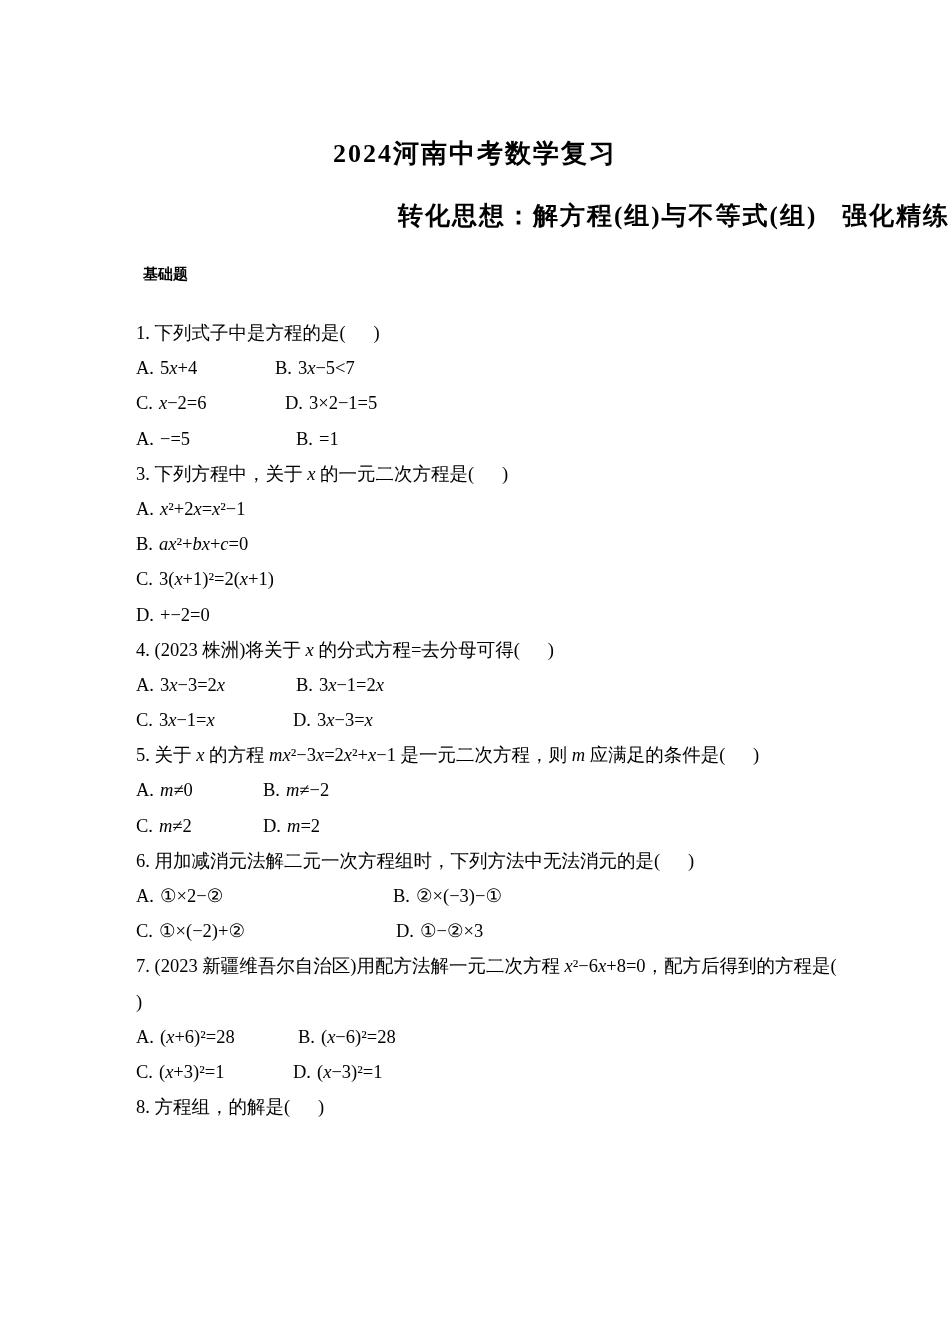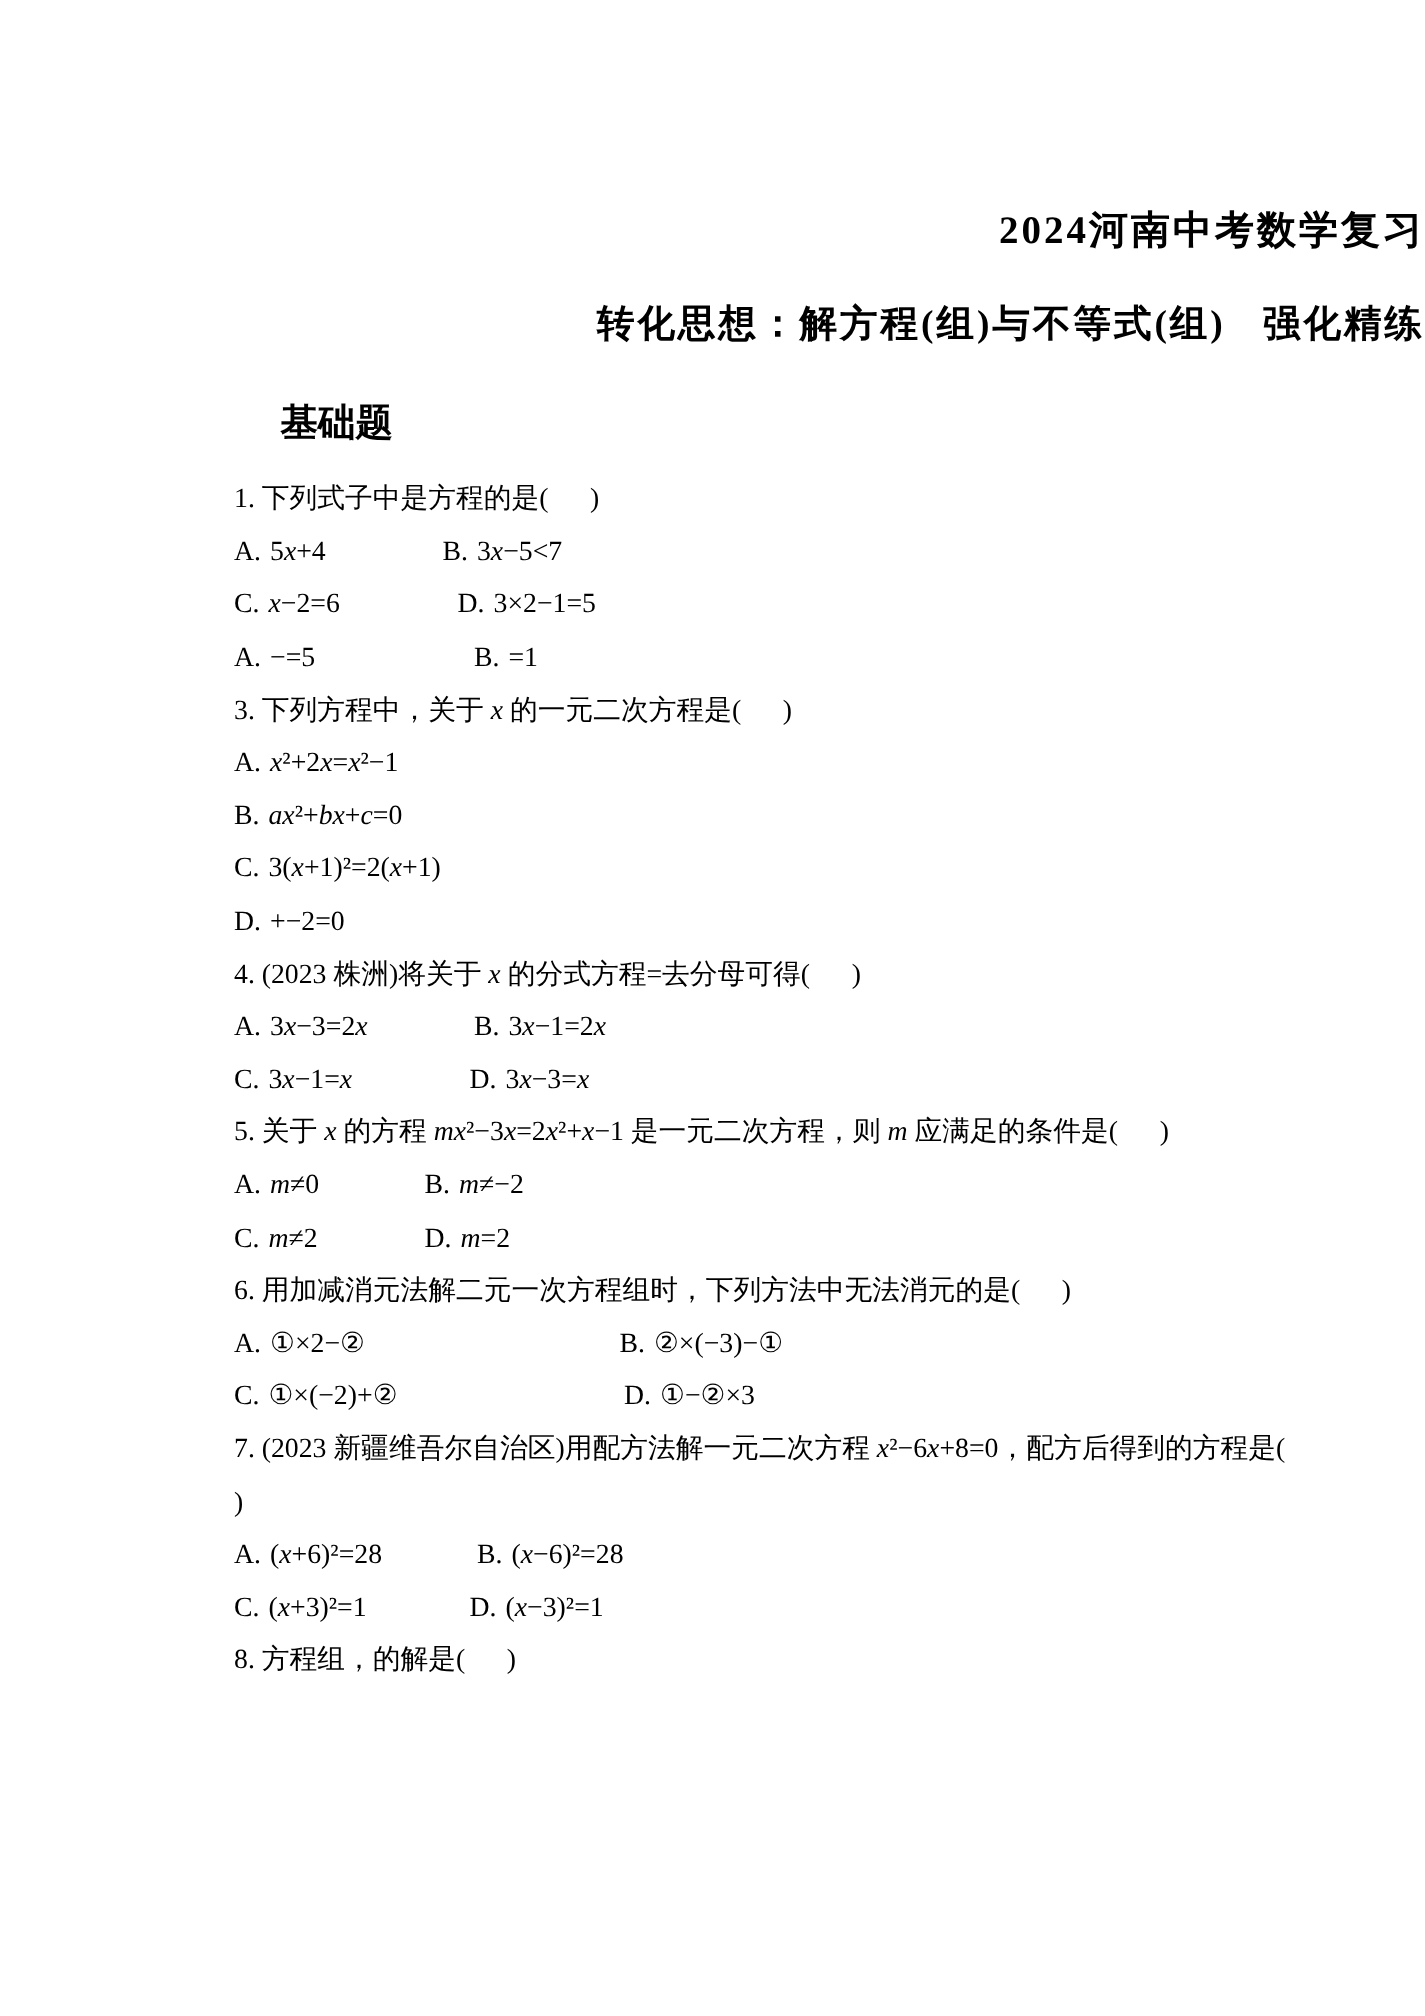--- a/index.html
+++ b/index.html
@@ -4,36 +4,35 @@
 <style>
   html, body { margin: 0; padding: 0; }
   body {
     width: 950px; height: 1344px;
     background: #ffffff; color: #000000;
     font-family: "Liberation Serif", "DejaVu Serif", serif;
     position: relative; overflow: hidden;
   }
   .doc-title {
     position: absolute; top: 136px; left: 0; width: 950px;
-    text-align: right; font-size: 26px; font-weight: bold;
+    text-align: center; font-size: 26px; font-weight: bold;
     letter-spacing: 2px; white-space: nowrap;
   }
   .doc-subtitle {
     position: absolute; top: 199px; left: 0; width: 950px;
     text-align: right; font-size: 25px; font-weight: bold;
     letter-spacing: 2px; white-space: nowrap;
   }
   .section-heading {
     position: absolute; top: 265px; left: 143px;
-    font-size: 25px; font-weight: bold;
+    font-size: 15px; font-weight: bold;
     font-family: "Liberation Sans", "DejaVu Sans", sans-serif;
-    margin-left: 44px;
   }
   .content {
-    position: absolute; top: 316px; left: 156px; width: 760px;
+    position: absolute; top: 316px; left: 136px; width: 760px;
     font-size: 18.5px; line-height: 35.2px;
   }
   .line { white-space: nowrap; height: 35.2px; }
   .opt { display: inline-block; }
   .opt .lbl { margin-right: 6px; }
   i { font-style: italic; }
 </style>
 </head>
 <body>
 

